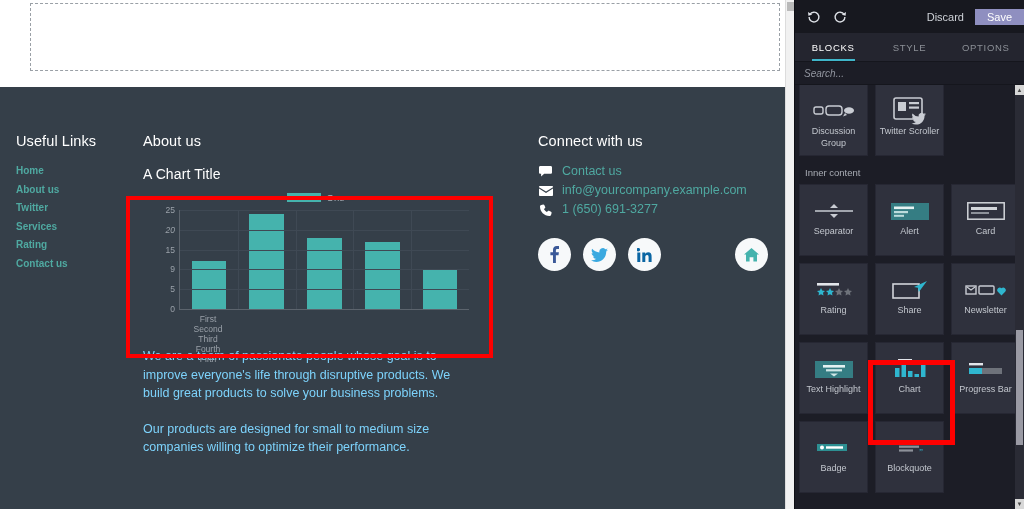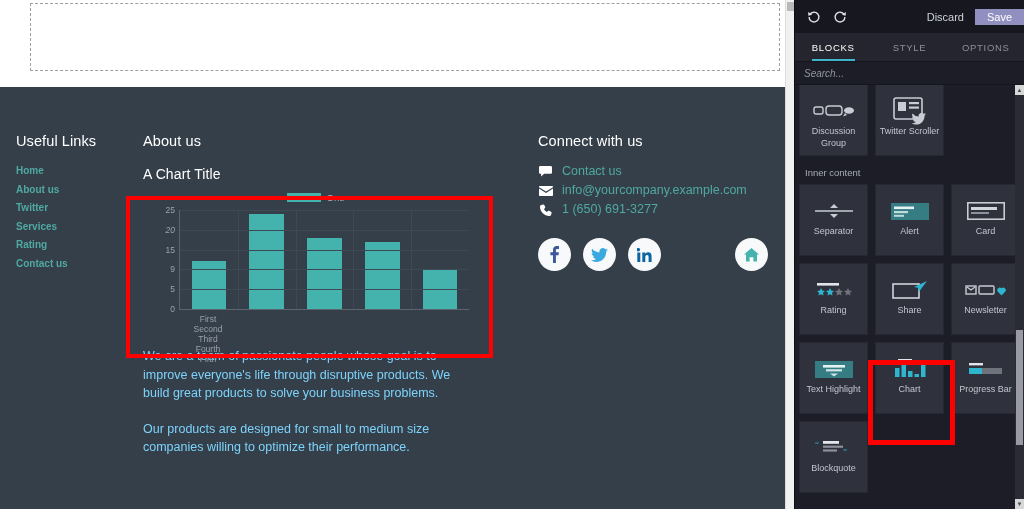--- a/index.html
+++ b/index.html
@@ -623,20 +623,30 @@
           <div class="blk-icon">
             <svg width="40" height="16" viewBox="0 0 40 16">
               <rect x="3" y="2" width="14" height="2.4" fill="#e2e5ea"></rect>
               <rect x="3" y="7" width="13" height="6" fill="#2fb6cf"></rect>
               <rect x="16" y="7" width="20" height="6" fill="#6e727a"></rect>
             </svg>
           </div>
           <div class="blk-label">Progress Bar</div>
         </div>
 
+        <div class="blk">
+          <div class="blk-icon">
+            <svg width="34" height="10" viewBox="0 0 34 10">
+              <rect x="0" y="1" width="30" height="7" fill="#2d8f92"></rect>
+              <circle cx="5" cy="4.5" r="2" fill="#ffffff"></circle>
+              <rect x="9" y="3.3" width="17" height="2.4" fill="#ffffff"></rect>
+            </svg>
+          </div>
+          <div class="blk-label">Badge</div>
+        </div>
 
         <div class="blk">
           <div class="blk-icon">
             <svg width="38" height="16" viewBox="0 0 38 16">
               <text x="0" y="7" font-size="9" fill="#2fb6cf" font-family="Liberation Serif, serif">“</text>
               <rect x="8" y="1" width="16" height="2.8" fill="#e2e5ea"></rect>
               <rect x="8" y="5.6" width="20" height="2.2" fill="#8d9199"></rect>
               <rect x="8" y="9.4" width="14" height="2.2" fill="#8d9199"></rect>
               <text x="28" y="15" font-size="9" fill="#2fb6cf" font-family="Liberation Serif, serif">”</text>
             </svg>

